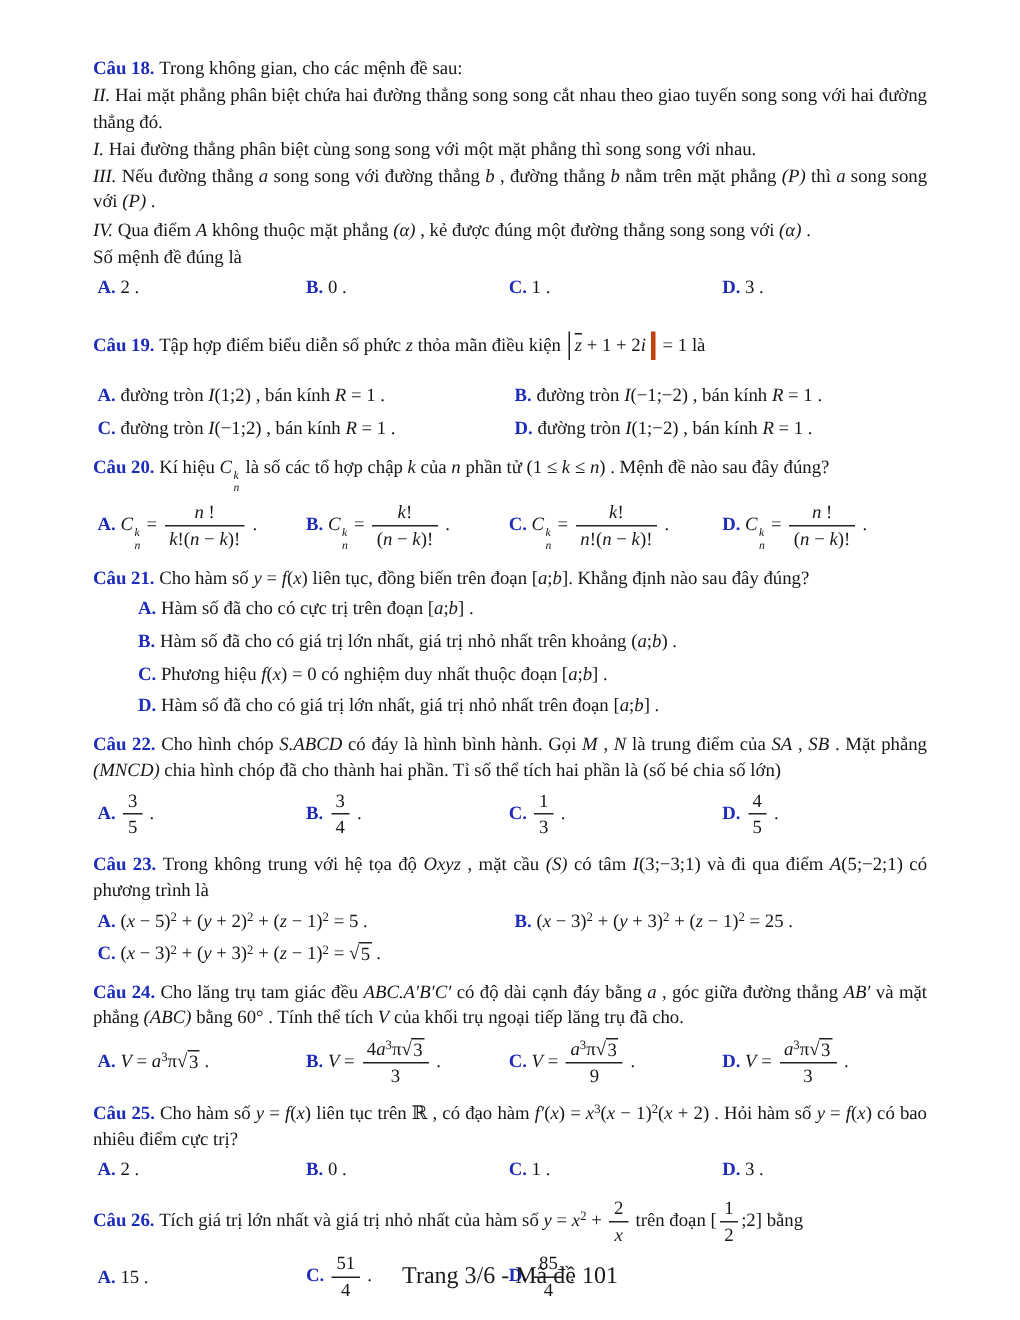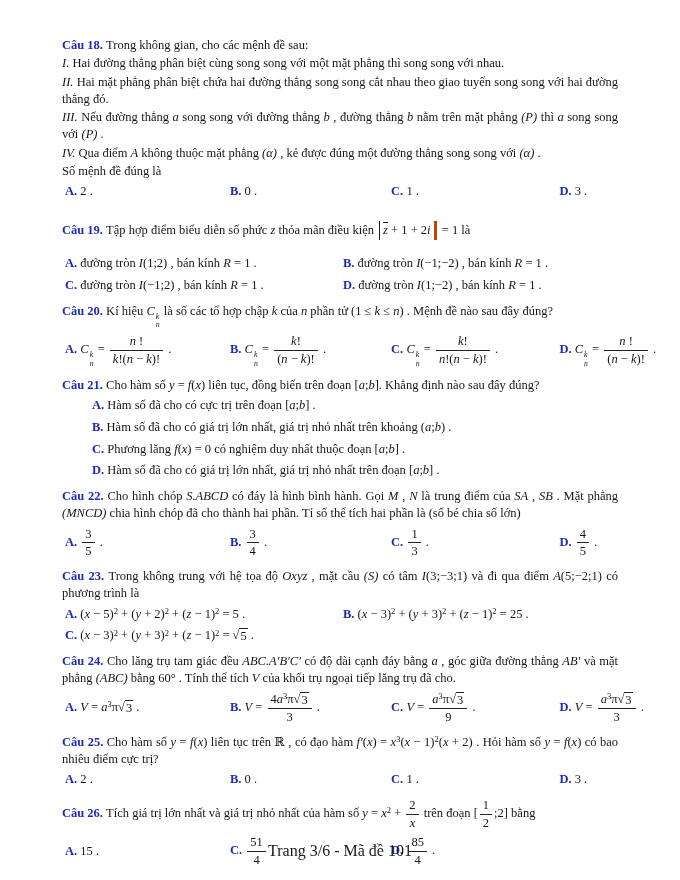--- a/index.html
+++ b/index.html
@@ -28,37 +28,37 @@
           margin: 1px 2px; line-height: 1.18; }
   .frac .num { display: block; border-bottom: 1px solid #222; padding: 0 3px 1px; }
   .frac .den { display: block; padding: 1px 3px 0; }
   .sqrt { display: inline-flex; align-items: flex-start; }
   .rad { line-height: 1.15; }
   .radc { border-top: 1px solid #222; line-height: 1.15; padding: 0 1px; }
   .abs { display: inline-block; border-left: 1px solid #222; border-right: 3px solid #c2410c;
          padding: 1px 3px; margin: 12px 2px; }
   .ol { text-decoration: overline; font-style: italic; }
   .optrow { display: grid; margin: 2px 0 1px 0; align-items: center; }
-  .cols4 { grid-template-columns: 25% 24.3% 25.6% 25.1%; gap: 26px; }
+  .cols4 { grid-template-columns: 25% 24.3% 25.6% 25.1%; }
   .cols2 { grid-template-columns: 50% 50%; }
   .cols1 { grid-template-columns: 100%; margin-left: 27px; }
   .opt { padding-left: 3px; line-height: 1.42; }
   .optrow .opt { margin: 1px 0; }
   .footer { position: absolute; left: 0; right: 0; bottom: 20px;
             text-align: center; font-size: 16px; color: #1a1a1a; }
 </style>
 </head>
 <body>
 
 <div class="page">
   <div id="content">
       <div class="question">
         <p class="qline"><span class="qlabel">Câu 18. </span><span>Trong không gian, cho các mệnh đề sau:</span></p>
+        <p class="qline"><span class="mi">II. </span><span>Hai mặt phẳng phân biệt chứa hai đường thẳng song song cắt nhau theo giao tuyến song song với hai đường thẳng đó.</span></p>
         <p class="qline"><span class="mi">I. </span><span>Hai đường thẳng phân biệt cùng song song với một mặt phẳng thì song song với nhau.</span></p>
-        <p class="qline"><span class="mi">II. </span><span>Hai mặt phẳng phân biệt chứa hai đường thẳng song song cắt nhau theo giao tuyến song song với hai đường thẳng đó.</span></p>
         <p class="qline"><span class="mi">III. </span><span>Nếu đường thẳng </span><span class="mi">a</span><span> song song với đường thẳng </span><span class="mi">b</span><span> , đường thẳng </span><span class="mi">b</span><span> nằm trên mặt phẳng </span><span class="mi">(P)</span><span> thì </span><span class="mi">a</span><span> song song với </span><span class="mi">(P)</span><span> .</span></p>
         <p class="qline"><span class="mi">IV. </span><span>Qua điểm </span><span class="mi">A</span><span> không thuộc mặt phẳng </span><span class="mi">(α)</span><span> , kẻ được đúng một đường thẳng song song với </span><span class="mi">(α)</span><span> .</span></p>
         <p class="qline"><span>Số mệnh đề đúng là</span></p>
         <div class="optrow cols4">
           <div class="opt"><span class="olabel">A. </span><span>2 .</span></div>
           <div class="opt"><span class="olabel">B. </span><span>0 .</span></div>
           <div class="opt"><span class="olabel">C. </span><span>1 .</span></div>
           <div class="opt"><span class="olabel">D. </span><span>3 .</span></div>
         </div>
       </div>
@@ -99,21 +99,21 @@
       </div>
       <div class="question">
         <p class="qline"><span class="qlabel">Câu 21. </span><span>Cho hàm số </span><span class="mi">y</span><span> = </span><span class="mi">f</span><span>(</span><span class="mi">x</span><span>) liên tục, đồng biến trên đoạn [</span><span class="mi">a</span><span>;</span><span class="mi">b</span><span>]. Khẳng định nào sau đây đúng?</span></p>
         <div class="optrow cols1">
           <div class="opt"><span class="olabel">A. </span><span>Hàm số đã cho có cực trị trên đoạn [</span><span class="mi">a</span><span>;</span><span class="mi">b</span><span>] .</span></div>
         </div>
         <div class="optrow cols1">
           <div class="opt"><span class="olabel">B. </span><span>Hàm số đã cho có giá trị lớn nhất, giá trị nhỏ nhất trên khoảng (</span><span class="mi">a</span><span>;</span><span class="mi">b</span><span>) .</span></div>
         </div>
         <div class="optrow cols1">
-          <div class="opt"><span class="olabel">C. </span><span>Phương lăng </span><span class="mi">f</span><span>(</span><span class="mi">x</span><span>) = 0 có nghiệm duy nhất thuộc đoạn [</span><span class="mi">a</span><span>;</span><span class="mi">b</span><span>] .</span></div>
+          <div class="opt"><span class="olabel">C. </span><span>Phương hiệu </span><span class="mi">f</span><span>(</span><span class="mi">x</span><span>) = 0 có nghiệm duy nhất thuộc đoạn [</span><span class="mi">a</span><span>;</span><span class="mi">b</span><span>] .</span></div>
         </div>
         <div class="optrow cols1">
           <div class="opt"><span class="olabel">D. </span><span>Hàm số đã cho có giá trị lớn nhất, giá trị nhỏ nhất trên đoạn [</span><span class="mi">a</span><span>;</span><span class="mi">b</span><span>] .</span></div>
         </div>
       </div>
       <div class="question">
         <p class="qline"><span class="qlabel">Câu 22. </span><span>Cho hình chóp </span><span class="mi">S.ABCD</span><span> có đáy là hình bình hành. Gọi </span><span class="mi">M</span><span> , </span><span class="mi">N</span><span> là trung điểm của </span><span class="mi">SA</span><span> , </span><span class="mi">SB</span><span> . Mặt phẳng </span><span class="mi">(MNCD)</span><span> chia hình chóp đã cho thành hai phần. Tỉ số thể tích hai phần là (số bé chia số lớn)</span></p>
         <div class="optrow cols4">
           <div class="opt"><span class="olabel">A. </span><span class="frac"><span class="num"><span>3</span></span><span class="den"><span>5</span></span></span><span> .</span></div>
           <div class="opt"><span class="olabel">B. </span><span class="frac"><span class="num"><span>3</span></span><span class="den"><span>4</span></span></span><span> .</span></div>

